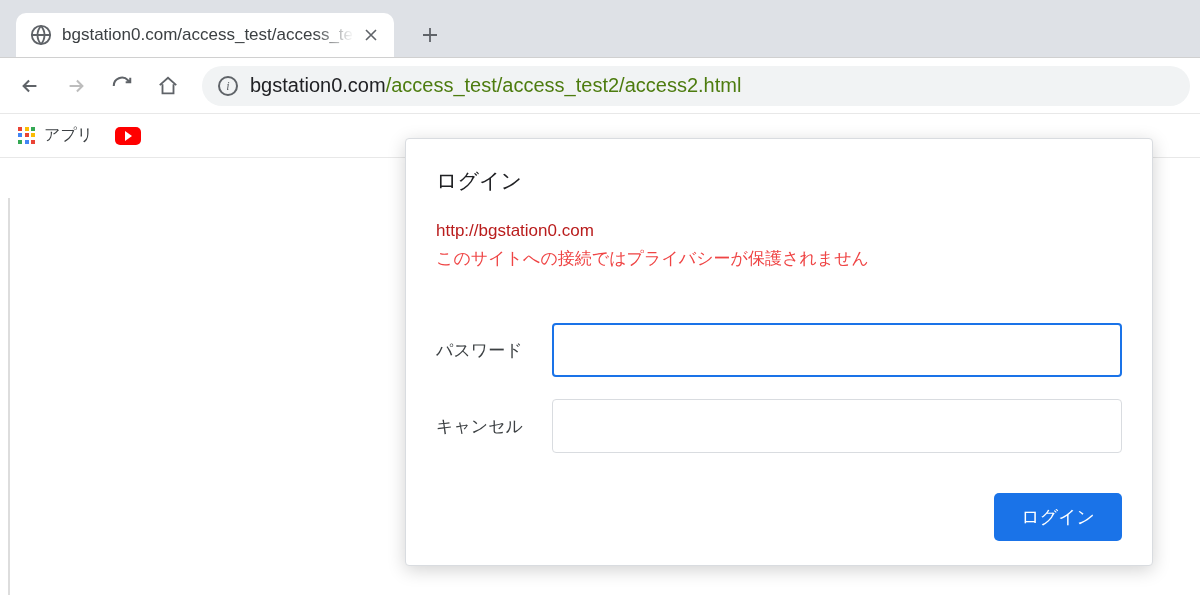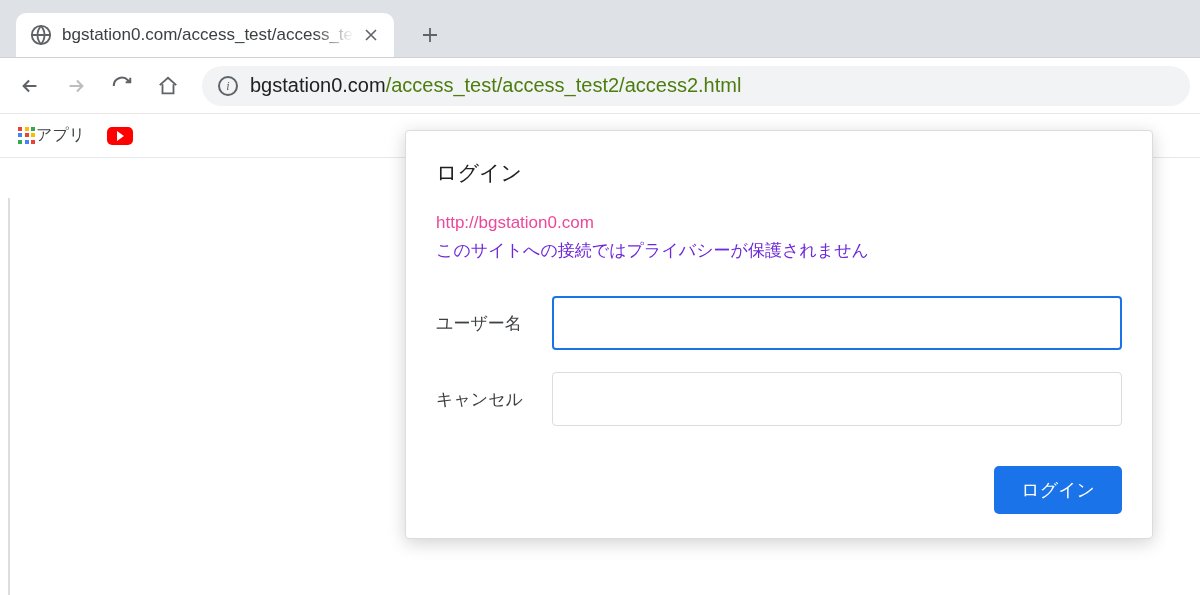--- a/index.html
+++ b/index.html
@@ -120,21 +120,21 @@
   .bookmarks {
     height: 44px;
     background: #fff;
     display: flex;
     align-items: center;
     padding: 0 18px;
     gap: 22px;
     border-bottom: 1px solid #e8e8e8;
   }
   .bm-item {
-    display: flex; align-items: center; gap: 0;
+    display: flex; align-items: center; gap: 8px;
     font-size: 16px; color: #3c4043;
     cursor: pointer;
   }
   .apps-icon {
     width: 18px; height: 18px;
     display: grid;
     grid-template-columns: repeat(3, 1fr);
     grid-template-rows: repeat(3, 1fr);
     gap: 2px;
   }
@@ -162,42 +162,42 @@
   }
   .content-left-border {
     position:absolute; left:8px; top:40px; bottom:0; width:2px;
     background: #ddd;
   }
 
   
   .auth-dialog {
     position: absolute;
     left: 405px;
-    top: 130px;
+    top: 138px;
     width: 748px;
     background: #fff;
     border: 1px solid #d9dce0;
     border-radius: 4px;
     box-shadow: 0 4px 18px rgba(0,0,0,0.18);
     padding: 28px 30px 24px 30px;
   }
   .dlg-title {
     font-size: 21px;
     color: #202124;
     margin-bottom: 26px;
   }
   .dlg-origin {
     font-size: 17px;
-    color: #ec4899;
+    color: #b91c1c;
     margin-bottom: 6px;
   }
   .dlg-warn {
     font-size: 17px;
-    color: #6d28d9;
-    margin-bottom: 34px;
+    color: #ef4444;
+    margin-bottom: 53px;
   }
   .field-row {
     display: flex;
     align-items: center;
     margin-bottom: 22px;
   }
   .field-label {
     width: 116px;
     font-size: 17px;
     color: #3c4043;
@@ -320,21 +320,21 @@
 <div class="content">
   <div class="content-left-border"></div>
 </div>
 
 <div class="auth-dialog">
   <div class="dlg-title">ログイン</div>
   <div class="dlg-origin">http://bgstation0.com</div>
   <div class="dlg-warn">このサイトへの接続ではプライバシーが保護されません</div>
 
   <div class="field-row">
-    <div class="field-label">ユーザー名</div>
+    <div class="field-label">パスワード</div>
     <input class="text-input focused" type="text" autofocus="" value="" style="">
   </div>
 
   <div class="field-row">
     <div class="field-label">キャンセル</div>
     <input class="text-input" type="password" value="" style="">
   </div>
 
   <div class="dlg-buttons">
     <div class="btn btn-primary">ログイン</div>

